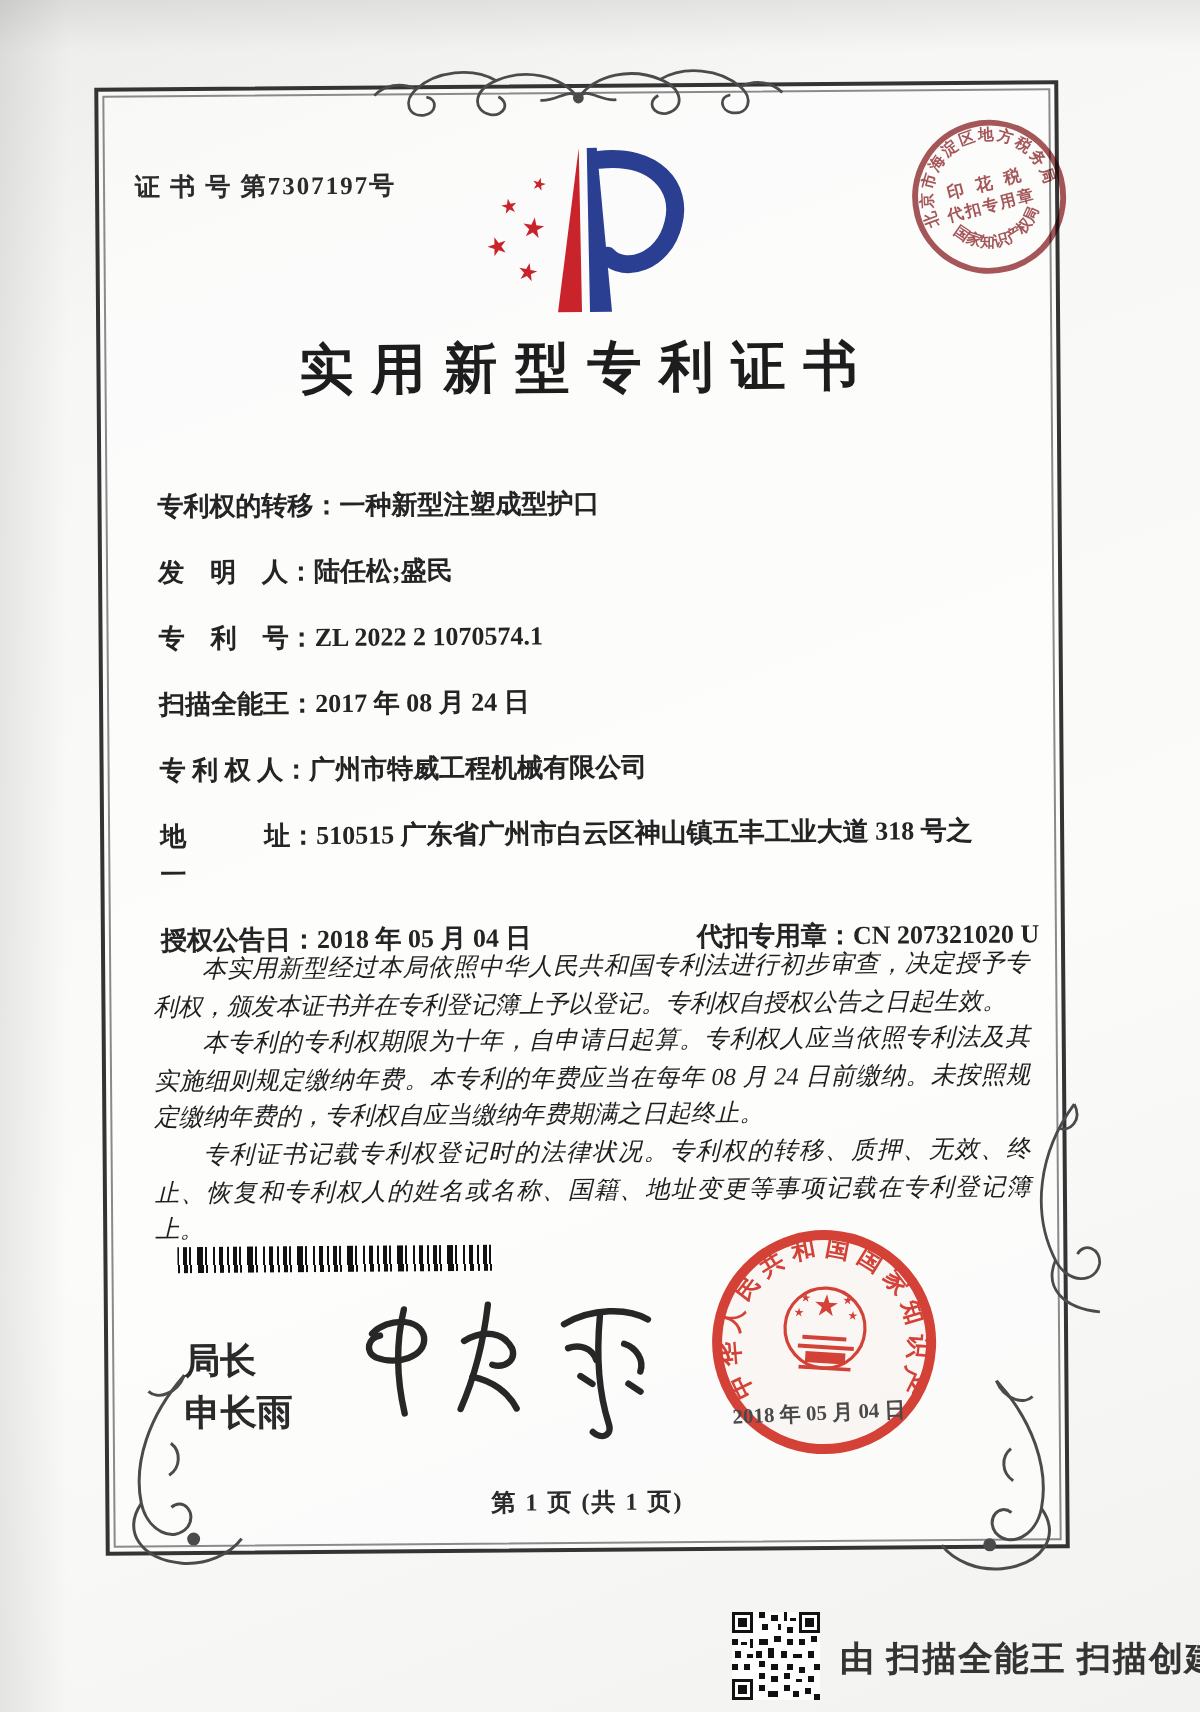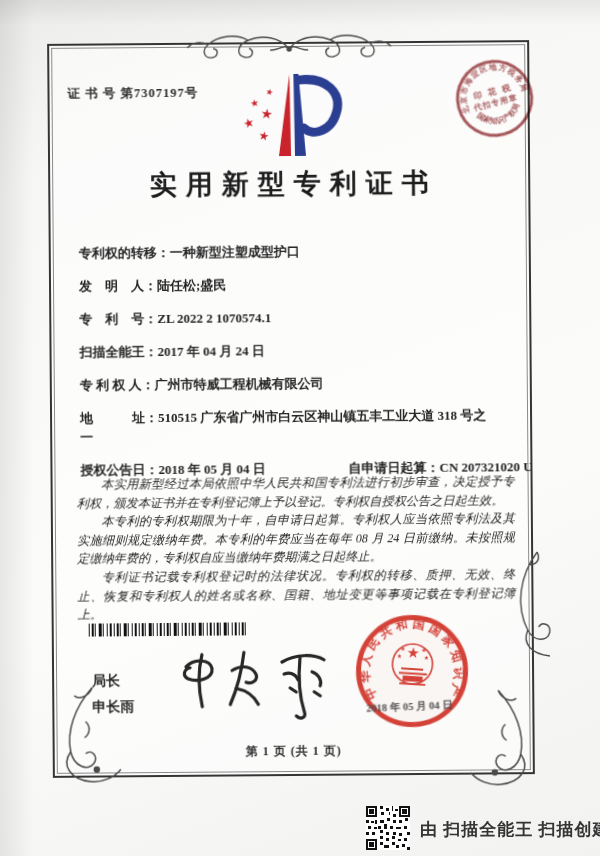--- a/index.html
+++ b/index.html
@@ -42,21 +42,21 @@
     font-style:italic; text-align:justify; }
   .paras p{ text-indent:2em; }
 
   .barcode{ position:absolute; left:35px; top:578px; width:158px; height:13px;
     background-image:repeating-linear-gradient(90deg,
       #111 0 1px,#fff 1px 3px,#111 3px 5px,#fff 5px 6px,#111 6px 7px,#fff 7px 10px,
       #111 10px 13px,#fff 13px 14px,#111 14px 15px,#fff 15px 18px,#111 18px 19px,
       #fff 19px 21px,#111 21px 23px,#fff 23px 25px); }
 
   .signer{ position:absolute; left:38px; top:622px; font-family:"Liberation Sans","DejaVu Sans",sans-serif;
-    font-size:14px; font-weight:bold; color:#2a2a2a; line-height:26px; }
+    font-size:18px; font-weight:bold; color:#2a2a2a; line-height:26px; }
 
   .signature{ position:absolute; left:118px; top:596px; }
 
   .seal{ position:absolute; left:300px; top:570px; width:116px; height:116px;
     opacity:.93; transform:rotate(4deg); mix-blend-mode:multiply; }
 
   .tax-stamp{ position:absolute; left:403px; top:14px; width:84px; height:84px;
     opacity:.85; transform:rotate(-14deg); mix-blend-mode:multiply; }
 
   .page-no{ position:absolute; bottom:14px; width:100%; text-align:center;
@@ -143,32 +143,32 @@
     <div class="row">
       <span class="f-label">专利权的转移：</span><span>一种新型注塑成型护口</span>
     </div>
     <div class="row">
       <span class="f-label">发　明　人：</span><span>陆任松;盛民</span>
     </div>
     <div class="row">
       <span class="f-label">专　利　号：</span><span>ZL 2022 2 1070574.1</span>
     </div>
     <div class="row">
-      <span class="f-label">扫描全能王：</span><span>2017 年 04 月 24 日</span>
+      <span class="f-label">扫描全能王：</span><span>2017 年 08 月 24 日</span>
     </div>
     <div class="row">
       <span class="f-label">专 利 权 人：</span><span>广州市特威工程机械有限公司</span>
     </div>
     <div class="row">
       <span class="f-label">地　　　址：</span><span>510515 广东省广州市白云区神山镇五丰工业大道 318 号之</span><br>
       <span>一</span>
     </div>
     <div class="row grant-row">
       <span class="f-label">授权公告日：</span><span>2018 年 05 月 04 日</span>
-      <span class="grant-no"><span class="f-label">自申请日起算：</span><span>CN 207321020 U</span></span>
+      <span class="grant-no"><span class="f-label">代扣专用章：</span><span>CN 207321020 U</span></span>
     </div>
   </div>
 
   <div class="paras">
     <p>本实用新型经过本局依照中华人民共和国专利法进行初步审查，决定授予专利权，颁发本证书并在专利登记簿上予以登记。专利权自授权公告之日起生效。</p>
     <p>本专利的专利权期限为十年，自申请日起算。专利权人应当依照专利法及其实施细则规定缴纳年费。本专利的年费应当在每年 08 月 24 日前缴纳。未按照规定缴纳年费的，专利权自应当缴纳年费期满之日起终止。</p>
     <p>专利证书记载专利权登记时的法律状况。专利权的转移、质押、无效、终止、恢复和专利权人的姓名或名称、国籍、地址变更等事项记载在专利登记簿上。</p>
   </div>
 
   <div class="barcode"></div>

